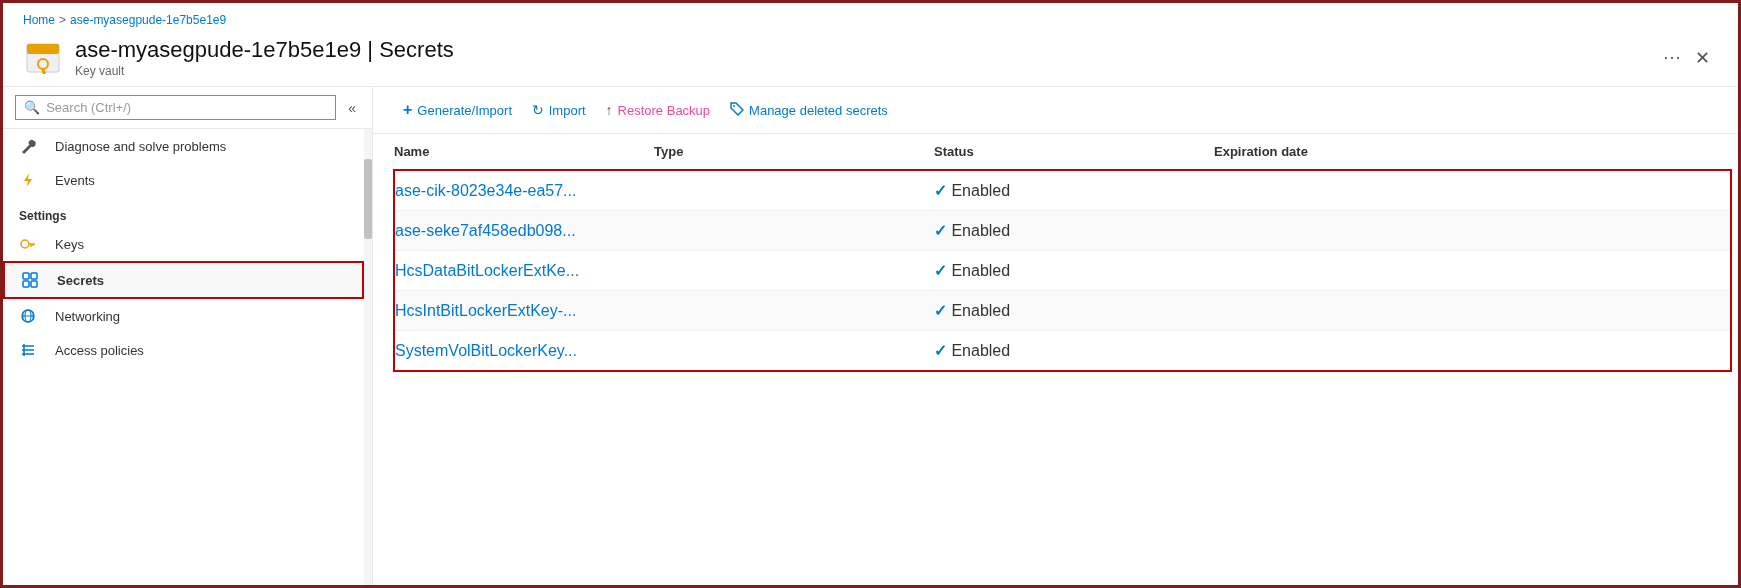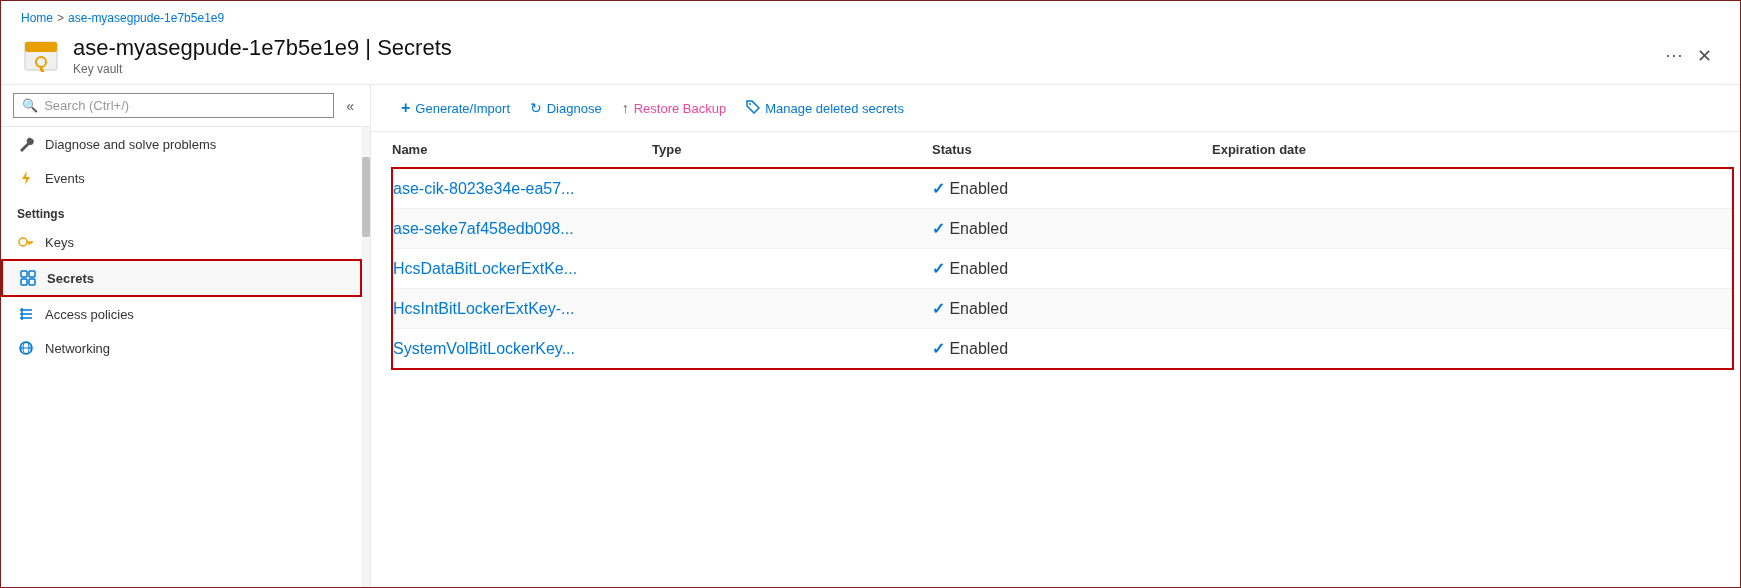--- a/index.html
+++ b/index.html
@@ -1,18 +1,18 @@
 <!DOCTYPE html>
 <html><head>
   <meta charset="utf-8">
   <style>
     * { box-sizing: border-box; margin: 0; padding: 0; }
     body { font-family: 'Segoe UI', Arial, sans-serif; font-size: 13px; color: #333; background: #fff; overflow: hidden; }
 
-    .app-container { display: flex; flex-direction: column; width: 1741px; height: 588px; background: #fff; border: 1px solid #7f1d1d; }
+    .app-container { display: flex; flex-direction: column; width: 1741px; height: 588px; background: #fff; border: 3px solid #7f1d1d; }
 
     
     .breadcrumb { display: flex; align-items: center; padding: 10px 20px 6px 20px; font-size: 12px; color: #0078d4; gap: 4px; }
     .breadcrumb span { cursor: pointer; }
     .breadcrumb .separator { color: #666; cursor: default; }
 
     
     .page-header { display: flex; align-items: center; padding: 4px 20px 8px 20px; border-bottom: 1px solid #e8e8e8; }
     .page-header-icon { width: 40px; height: 40px; margin-right: 12px; flex-shrink: 0; }
     .page-header-icon svg { width: 40px; height: 40px; }
@@ -24,21 +24,21 @@
 
     
     .main-layout { display: flex; flex: 1; overflow: hidden; }
 
     
     .sidebar { width: 370px; flex-shrink: 0; border-right: 1px solid #e8e8e8; display: flex; flex-direction: column; overflow: hidden; }
     .sidebar-search-box { display: flex; align-items: center; border: 1px solid #8a8a8a; padding: 4px 8px; width: 100%; background: #fff; }
     .sidebar-search-box input { border: none; outline: none; font-size: 13px; flex: 1; color: #333; }
     .sidebar-search-box input::placeholder { color: #999; }
     .sidebar-collapse { display: flex; align-items: center; justify-content: flex-end; padding: 0 8px; cursor: pointer; color: #333; font-size: 16px; }
-    .sidebar-item { display: flex; align-items: center; padding: 8px 16px; cursor: pointer; gap: 10px; }
+    .sidebar-item { display: flex; align-items: center; padding: 8px 16px; cursor: pointer; gap: 18px; }
     .sidebar-item .item-icon { width: 18px; height: 18px; flex-shrink: 0; display: flex; align-items: center; justify-content: center; }
     .sidebar-item .item-label { font-size: 13px; color: #333; }
 
     .sidebar-section-label { padding: 12px 16px 4px 16px; font-size: 12px; font-weight: 600; color: #333; }
     .sidebar-content { flex: 1; overflow-y: auto; }
 
     
     .content { flex: 1; display: flex; flex-direction: column; overflow: hidden; }
     .toolbar { display: flex; align-items: center; padding: 10px 20px; gap: 0; border-bottom: 1px solid #e8e8e8; }
     .toolbar-btn { display: flex; align-items: center; gap: 5px; color: #0078d4; cursor: pointer; padding: 4px 10px; font-size: 13px; white-space: nowrap; }
@@ -158,60 +158,60 @@
                 <rect x="9" y="9" width="6" height="6" rx="1" fill="none" stroke="#0078d4" stroke-width="1.5"></rect>
               </svg>
             </div>
             <span class="item-label">Secrets</span>
           </div>
 
 
           <div class="sidebar-item">
             <div class="item-icon">
               <svg width="16" height="16" viewBox="0 0 16 16">
-                <line x1="2" y1="4" x2="14" y2="4" stroke="#0078d4" stroke-width="1.5"></line>
-                <line x1="2" y1="8" x2="14" y2="8" stroke="#0078d4" stroke-width="1.5"></line>
-                <line x1="2" y1="12" x2="14" y2="12" stroke="#0078d4" stroke-width="1.5"></line>
-                <line x1="4" y1="2" x2="4" y2="14" stroke="#0078d4" stroke-width="1.5"></line>
-              </svg>
-            </div>
-            <span class="item-label">Access policies</span>
-          </div>
-
-          <div class="sidebar-item">
-            <div class="item-icon">
-              <svg width="16" height="16" viewBox="0 0 16 16">
                 <circle cx="8" cy="8" r="6" fill="none" stroke="#0078d4" stroke-width="1.5"></circle>
                 <ellipse cx="8" cy="8" rx="3" ry="6" fill="none" stroke="#0078d4" stroke-width="1"></ellipse>
                 <line x1="2" y1="8" x2="14" y2="8" stroke="#0078d4" stroke-width="1"></line>
                 <line x1="4" y1="4" x2="3" y2="12" stroke="#0078d4" stroke-width="0.5"></line>
                 <line x1="12" y1="4" x2="13" y2="12" stroke="#0078d4" stroke-width="0.5"></line>
               </svg>
             </div>
             <span class="item-label">Networking</span>
           </div>
+
+          <div class="sidebar-item">
+            <div class="item-icon">
+              <svg width="16" height="16" viewBox="0 0 16 16">
+                <line x1="2" y1="4" x2="14" y2="4" stroke="#0078d4" stroke-width="1.5"></line>
+                <line x1="2" y1="8" x2="14" y2="8" stroke="#0078d4" stroke-width="1.5"></line>
+                <line x1="2" y1="12" x2="14" y2="12" stroke="#0078d4" stroke-width="1.5"></line>
+                <line x1="4" y1="2" x2="4" y2="14" stroke="#0078d4" stroke-width="1.5"></line>
+              </svg>
+            </div>
+            <span class="item-label">Access policies</span>
+          </div>
         </div>
 
         <div class="scroll-track">
           <div class="scroll-thumb"></div>
         </div>
       </div>
     </div>
 
     <div class="content">
 
       <div class="toolbar">
         <div class="toolbar-btn">
           <span class="btn-icon" style="font-size:16px; font-weight:bold; color:#0078d4;">+</span>
           <span>Generate/Import</span>
         </div>
 
         <div class="toolbar-btn">
           <span class="btn-icon" style="color:#0078d4;">↻</span>
-          <span>Diagnose</span>
+          <span>Import</span>
         </div>
 
         <div class="toolbar-btn">
           <span class="btn-icon" style="color:#555;">↑</span>
           <span style="color:#ec4899;">Restore Backup</span>
         </div>
 
         <div class="toolbar-btn">
           <span class="btn-icon">
             <svg width="14" height="14" viewBox="0 0 14 14">

